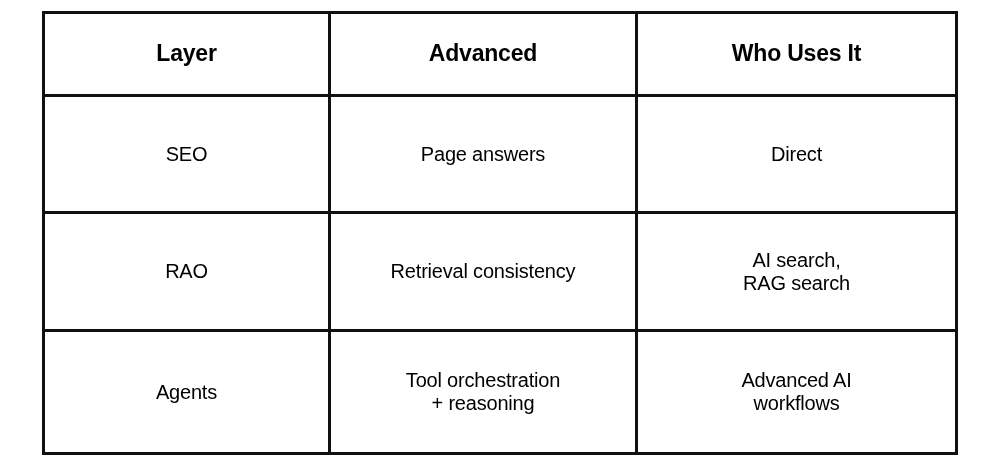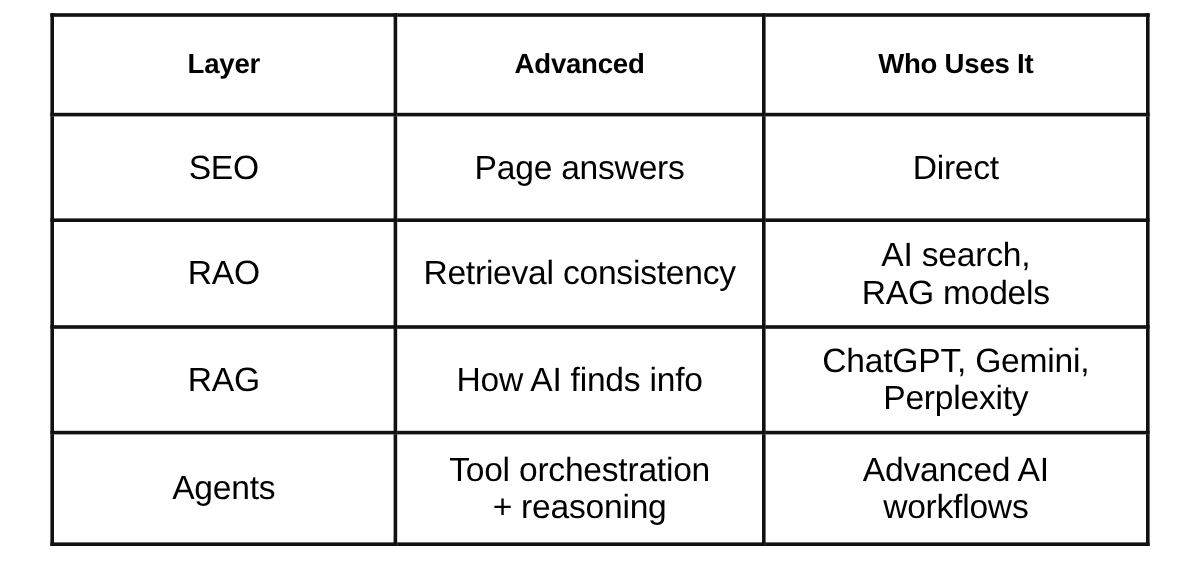--- a/index.html
+++ b/index.html
@@ -50,21 +50,21 @@
   .layers-table thead th {
     height: 76px;
     font-weight: bold;
     font-size: 23px;
     letter-spacing: -0.2px;
   }
 
   .layers-table tbody td {
     height: 73px;
     font-weight: normal;
-    font-size: 28px;
+    font-size: 20px;
     letter-spacing: -0.2px;
   }
 
   .layers-table tbody tr:last-child td {
     height: 77px;
   }
 
   .cell-line { display: block; }
 </style>
 </head>
@@ -104,36 +104,24 @@
 
       <tr>
         <td>
           <span class="cell-line">RAO</span>
         </td>
         <td>
           <span class="cell-line">Retrieval consistency</span>
         </td>
         <td>
           <span class="cell-line">AI search,</span>
-          <span class="cell-line">RAG models</span>
+          <span class="cell-line">RAG search</span>
         </td>
       </tr>
 
-      <tr>
-        <td>
-          <span class="cell-line">RAG</span>
-        </td>
-        <td>
-          <span class="cell-line">How AI finds info</span>
-        </td>
-        <td>
-          <span class="cell-line">ChatGPT, Gemini,</span>
-          <span class="cell-line">Perplexity</span>
-        </td>
-      </tr>
 
       <tr>
         <td>
           <span class="cell-line">Agents</span>
         </td>
         <td>
           <span class="cell-line">Tool orchestration</span>
           <span class="cell-line">+ reasoning</span>
         </td>
         <td>

